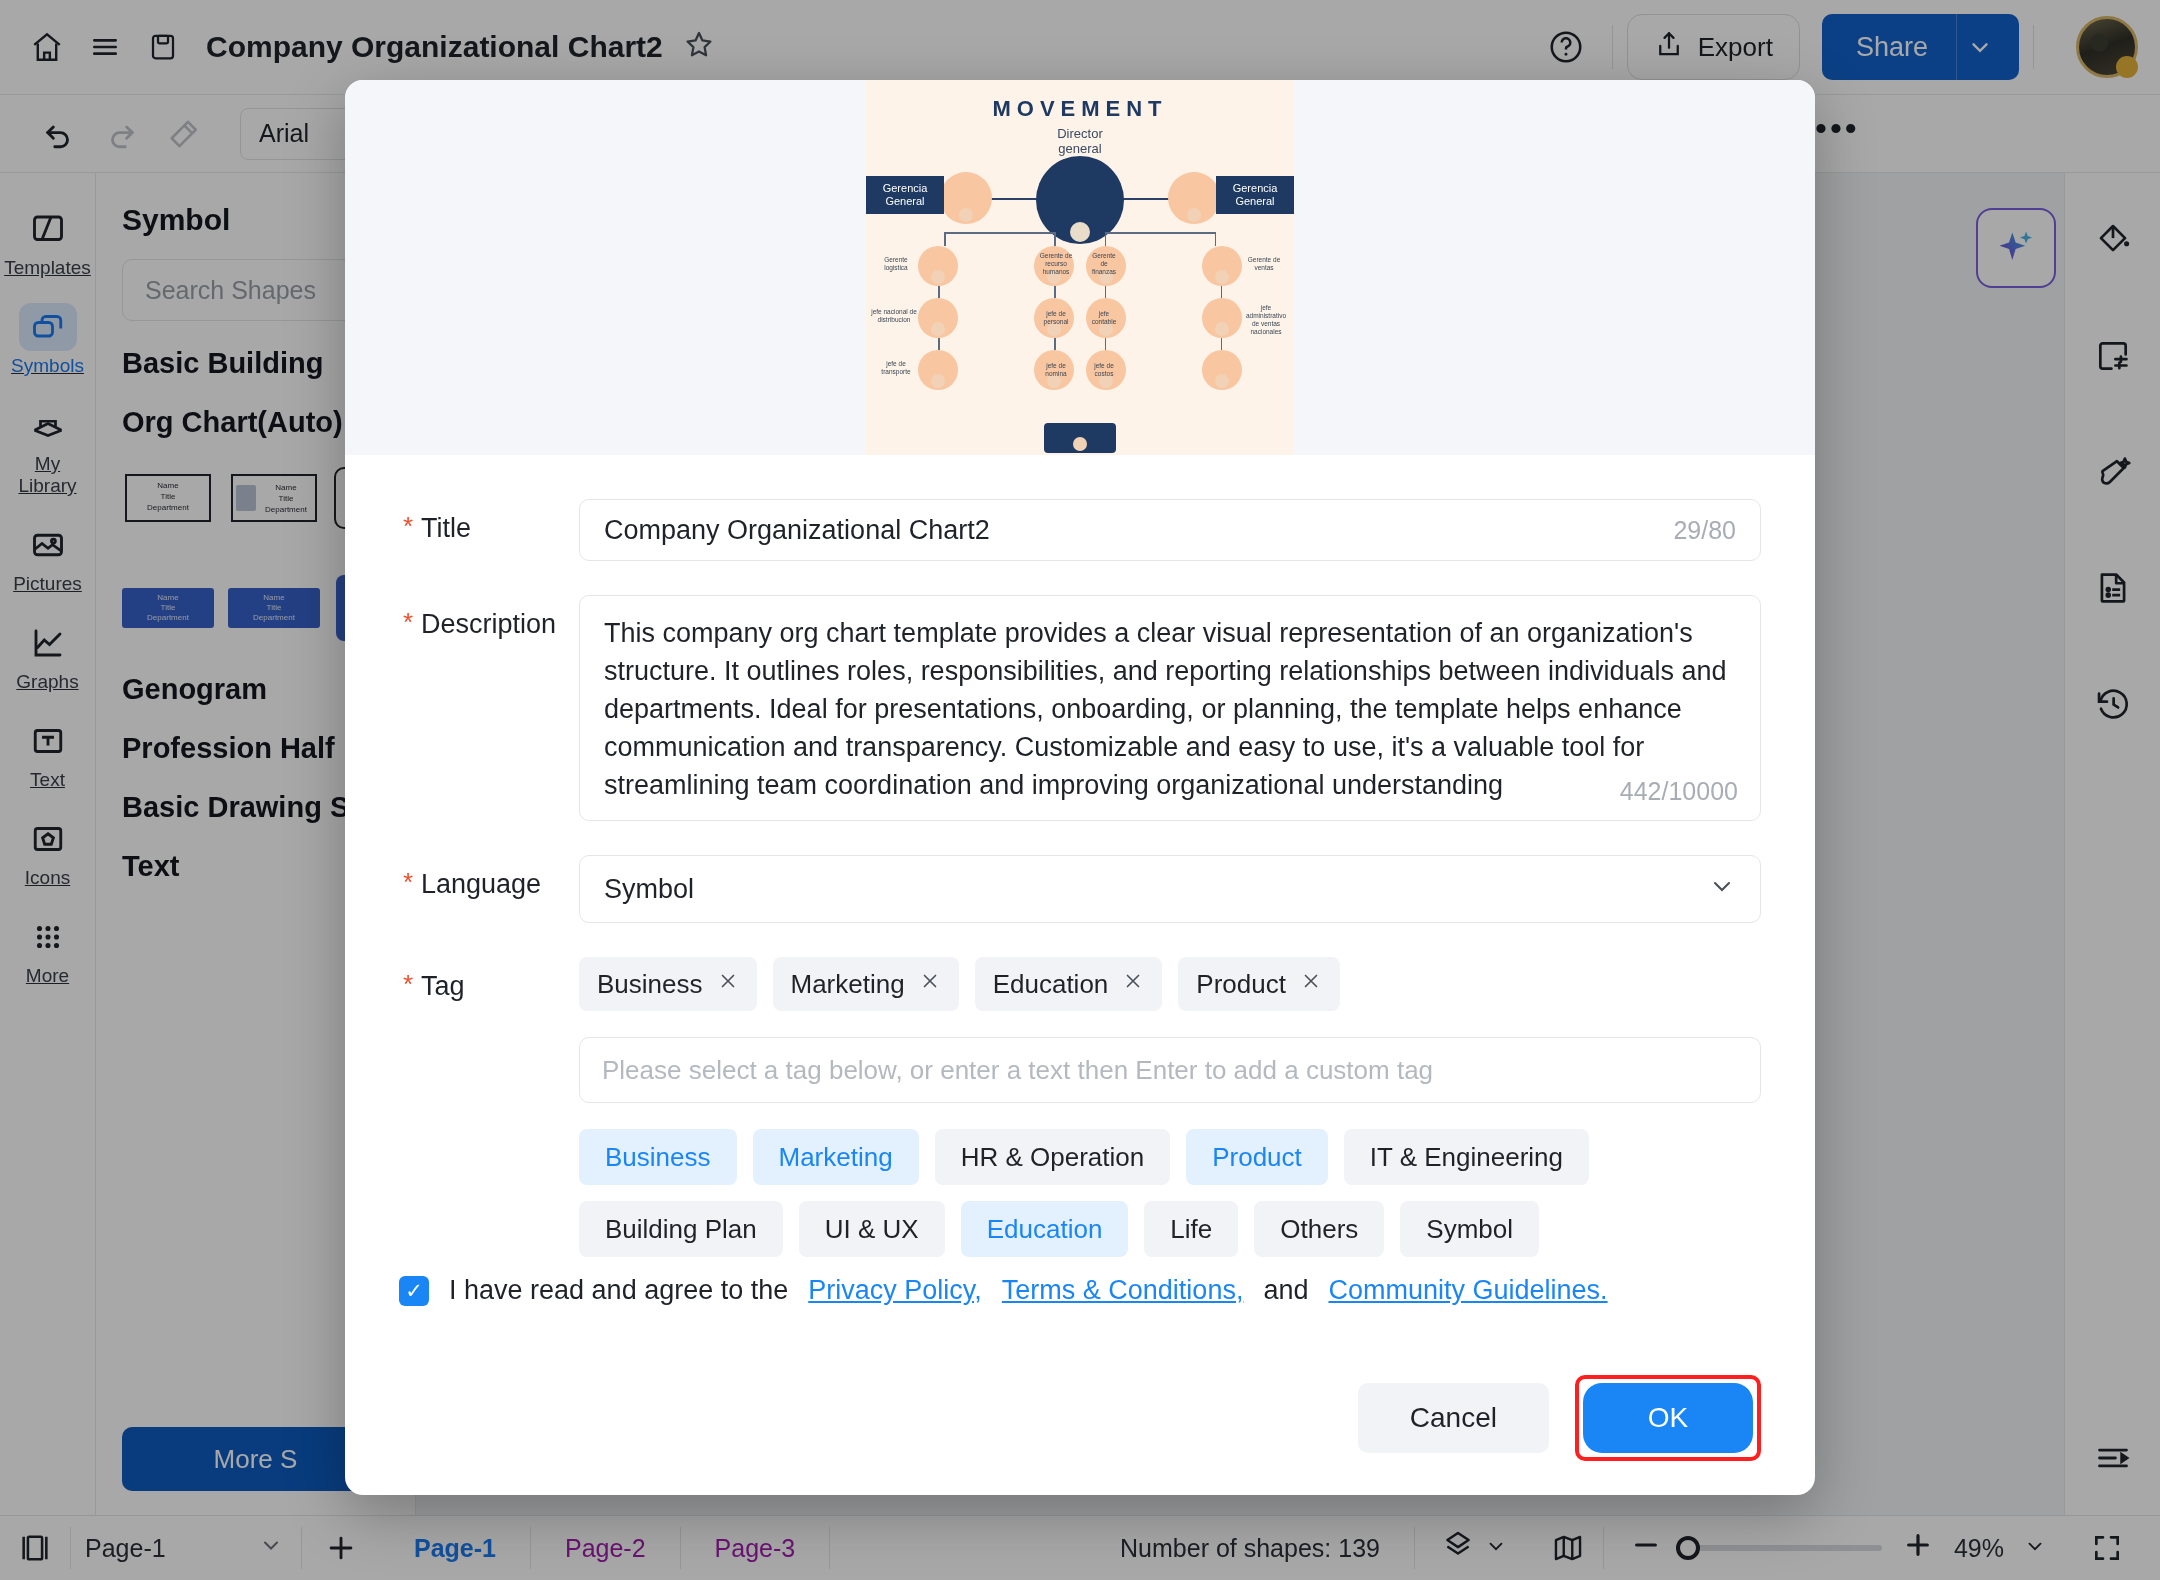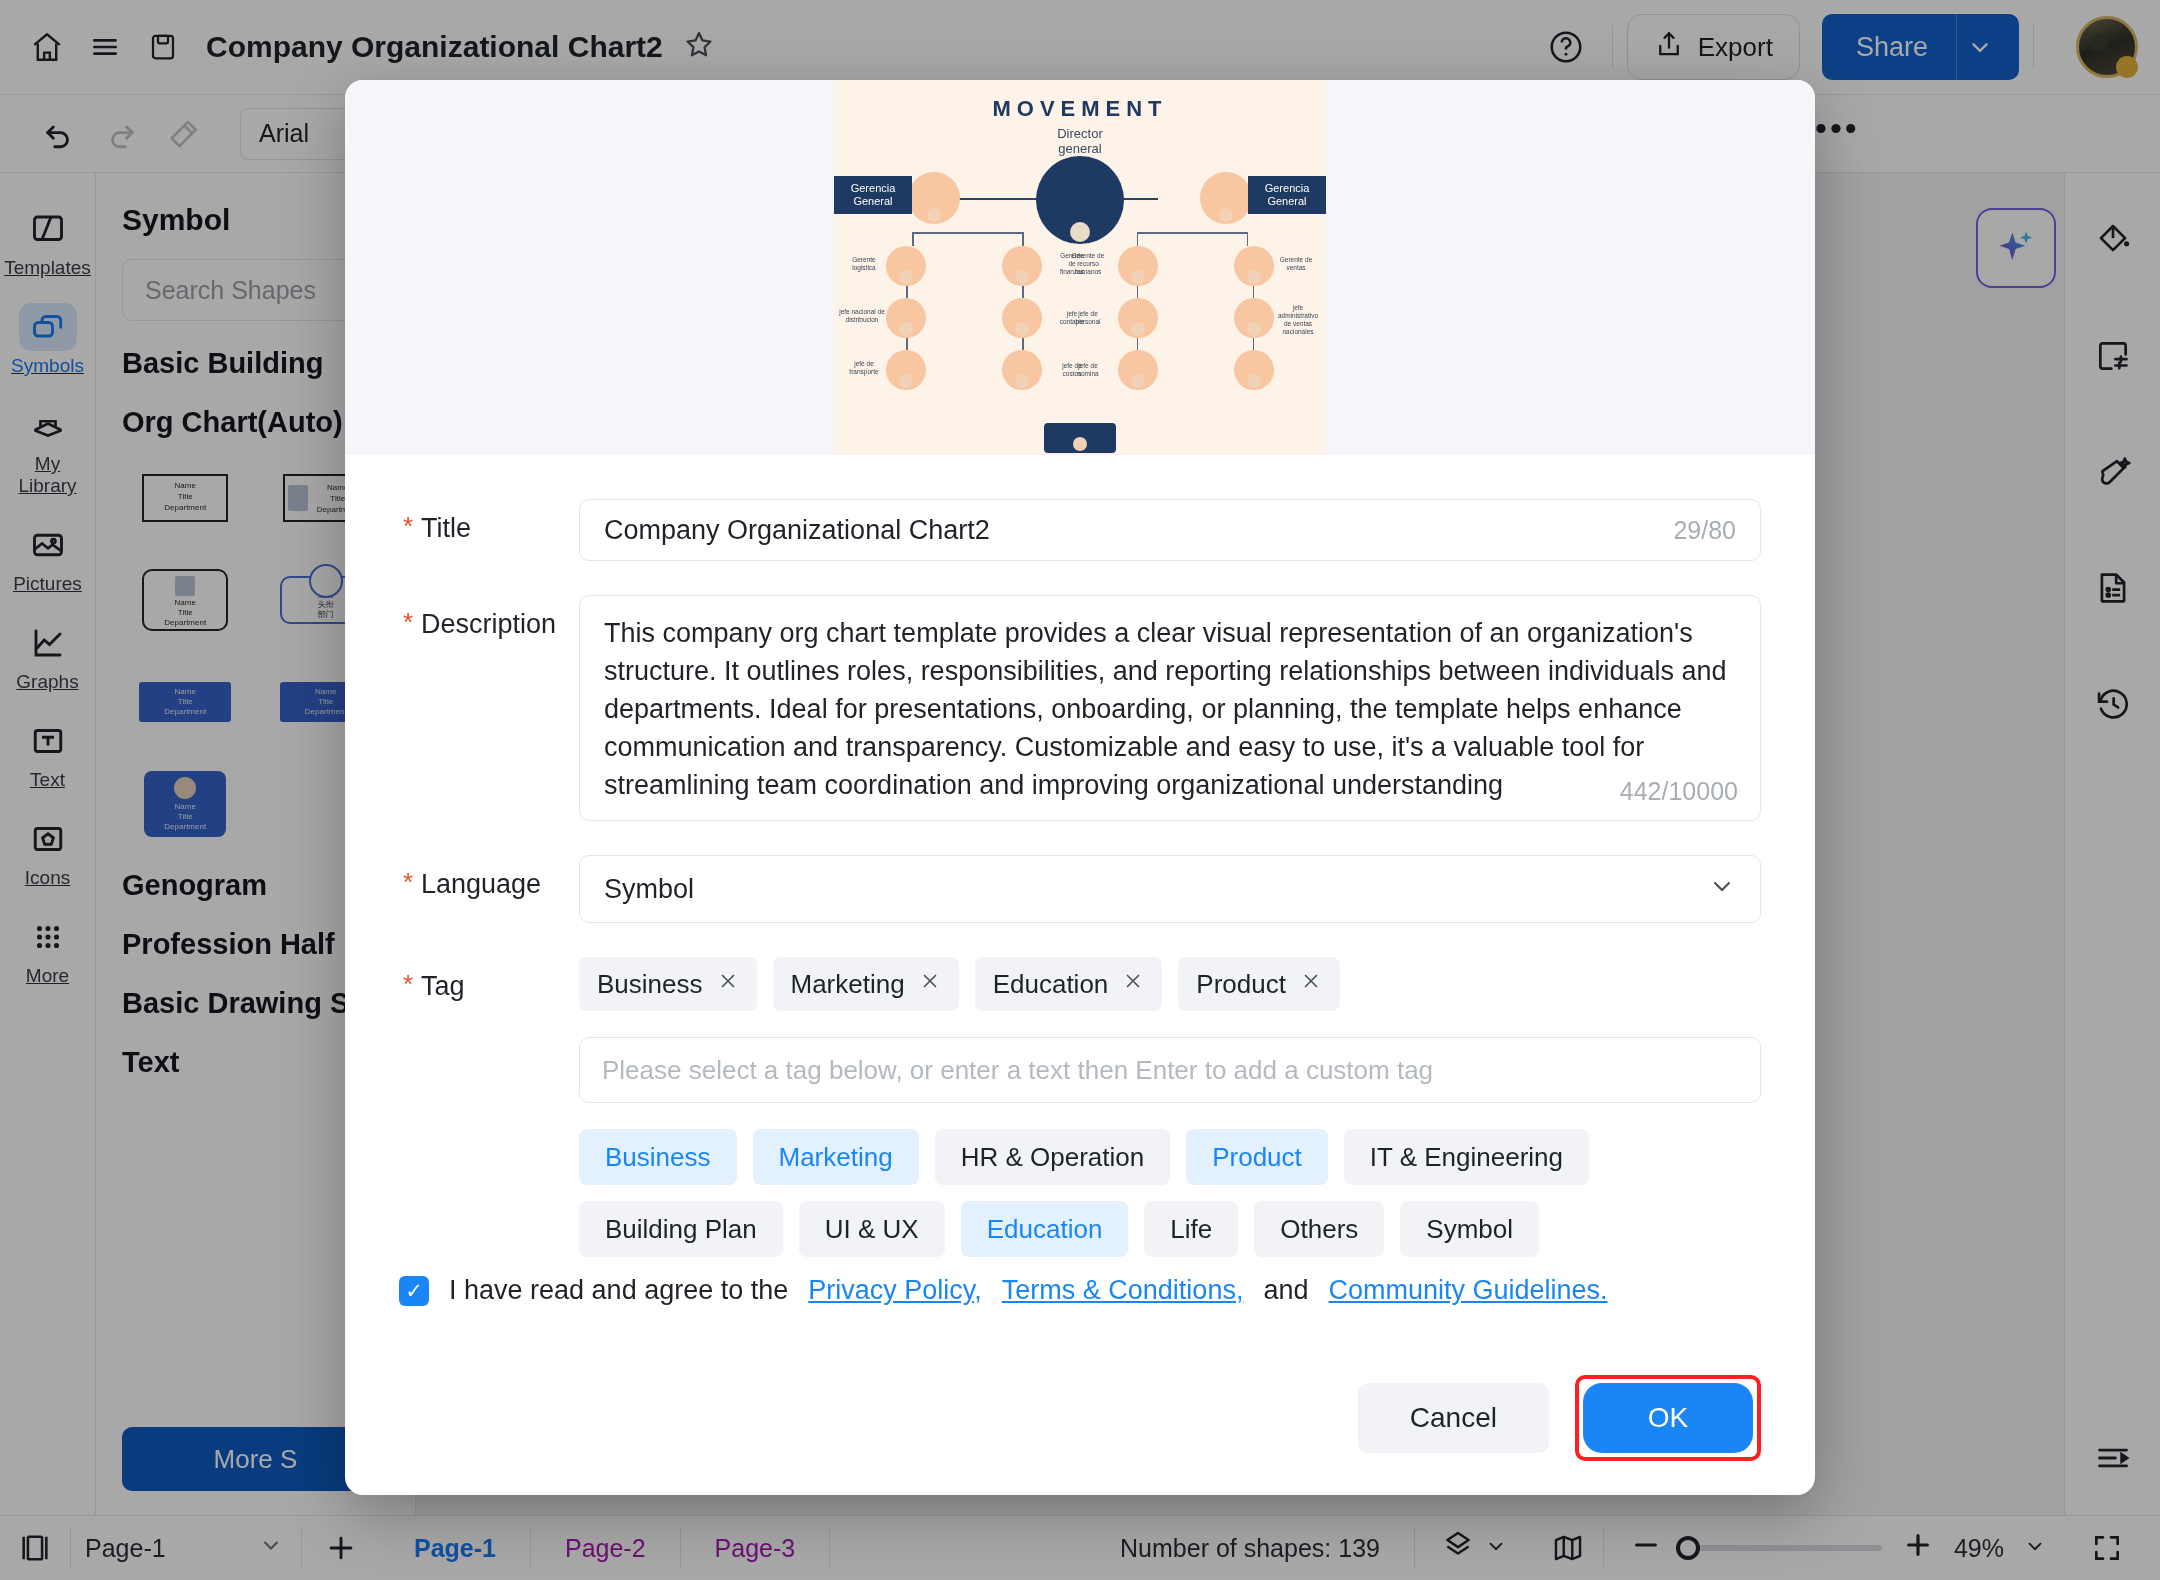--- a/index.html
+++ b/index.html
@@ -83,21 +83,21 @@
     position:absolute; left:96px; top:173px; width:320px; bottom:65px;
     background:#fff; border-right:1px solid #e7e8ea; padding:22px 26px 0 26px;
   }
   .panel h3 { font-size:30px; font-weight:700; color:#141820; margin:8px 0 22px; }
   .searchbox {
     height:62px; border:1px solid #e3e5e8; border-radius:10px; background:#fff;
     display:flex; align-items:center; padding-left:22px; color:#9aa0a8; font-size:25px;
     margin-bottom:26px;
   }
   .sect { font-size:29px; font-weight:700; color:#141820; margin:26px 0 20px; white-space:nowrap; }
-  .thumbgrid { display:grid; grid-template-columns:1fr 1fr; gap:24px 14px; }
+  .thumbgrid { display:grid; grid-template-columns:1fr 1fr 1fr 1fr; gap:32px 14px; }
   .thumb { height:78px; border-radius:6px; display:flex; align-items:center; justify-content:center; }
   .card-plain { width:86px; height:48px; border:2px solid #1f2329; background:#fff;
     font-size:8px; line-height:11px; color:#2a2e35; text-align:center; padding-top:4px;}
   .card-round { width:86px; height:62px; border:2px solid #1f2329; border-radius:10px; background:#fff;
     font-size:8px; line-height:10px; color:#2a2e35; text-align:center; }
   .card-blue { width:92px; height:40px; background:#3761c8; border-radius:3px; color:#dfe7f8;
     font-size:8px; line-height:10px; text-align:center; display:flex; align-items:center; justify-content:center;}
   .card-blue.tall { width:82px; height:66px; border-radius:8px; }
   .card-outline { width:92px; height:48px; border:2px solid #4a6fd0; border-radius:10px; background:#fff;
     font-size:8px; line-height:10px; color:#38414f; text-align:center; position:relative; padding-top:12px;}
@@ -151,21 +151,21 @@
   .modal {
     position:absolute; left:345px; top:80px; width:1470px; height:1415px;
     background:#fff; border-radius:18px; box-shadow:0 18px 60px rgba(0,0,0,.28);
     overflow:hidden; display:flex; flex-direction:column;
   }
   .preview {
     height:375px; background:#f4f6fa; display:flex; align-items:flex-start; justify-content:center;
     overflow:hidden; flex:none;
   }
   
-  .orgimg { width:492px; background:#fdf3e9; position:relative; height:375px; }
+  .orgimg { width:428px; background:#fdf3e9; position:relative; height:375px; }
   .org-title { text-align:center; font-size:22px; letter-spacing:6px; color:#1e3a63; font-weight:700; padding-top:16px;}
   .org-sub { text-align:center; font-size:13px; color:#3a4a60; line-height:15px; margin-top:4px;}
   .boss { position:absolute; left:50%; top:76px; transform:translateX(-50%); width:88px;height:88px;border-radius:50%;background:#1e3a63;
           display:flex;align-items:flex-end;justify-content:center;}
   .circ { position:absolute; width:52px;height:52px;border-radius:50%;background:#f8c6a0; display:flex;align-items:flex-end;justify-content:center;}
   .lbox { position:absolute; background:#1e3a63; color:#fff; font-size:11px; line-height:13px; text-align:center; padding:6px 4px; width:78px;}
   .tinytxt { position:absolute; font-size:6.5px; line-height:8px; color:#3c4654; text-align:center; width:56px;}
   .hline { position:absolute; background:#2b4268; height:2px; }
   .vline { position:absolute; background:#5b6b84; width:1.5px; }
   .botbox { position:absolute; left:50%; bottom:2px; transform:translateX(-50%); width:72px; height:30px; background:#1e3a63; border-radius:4px;

